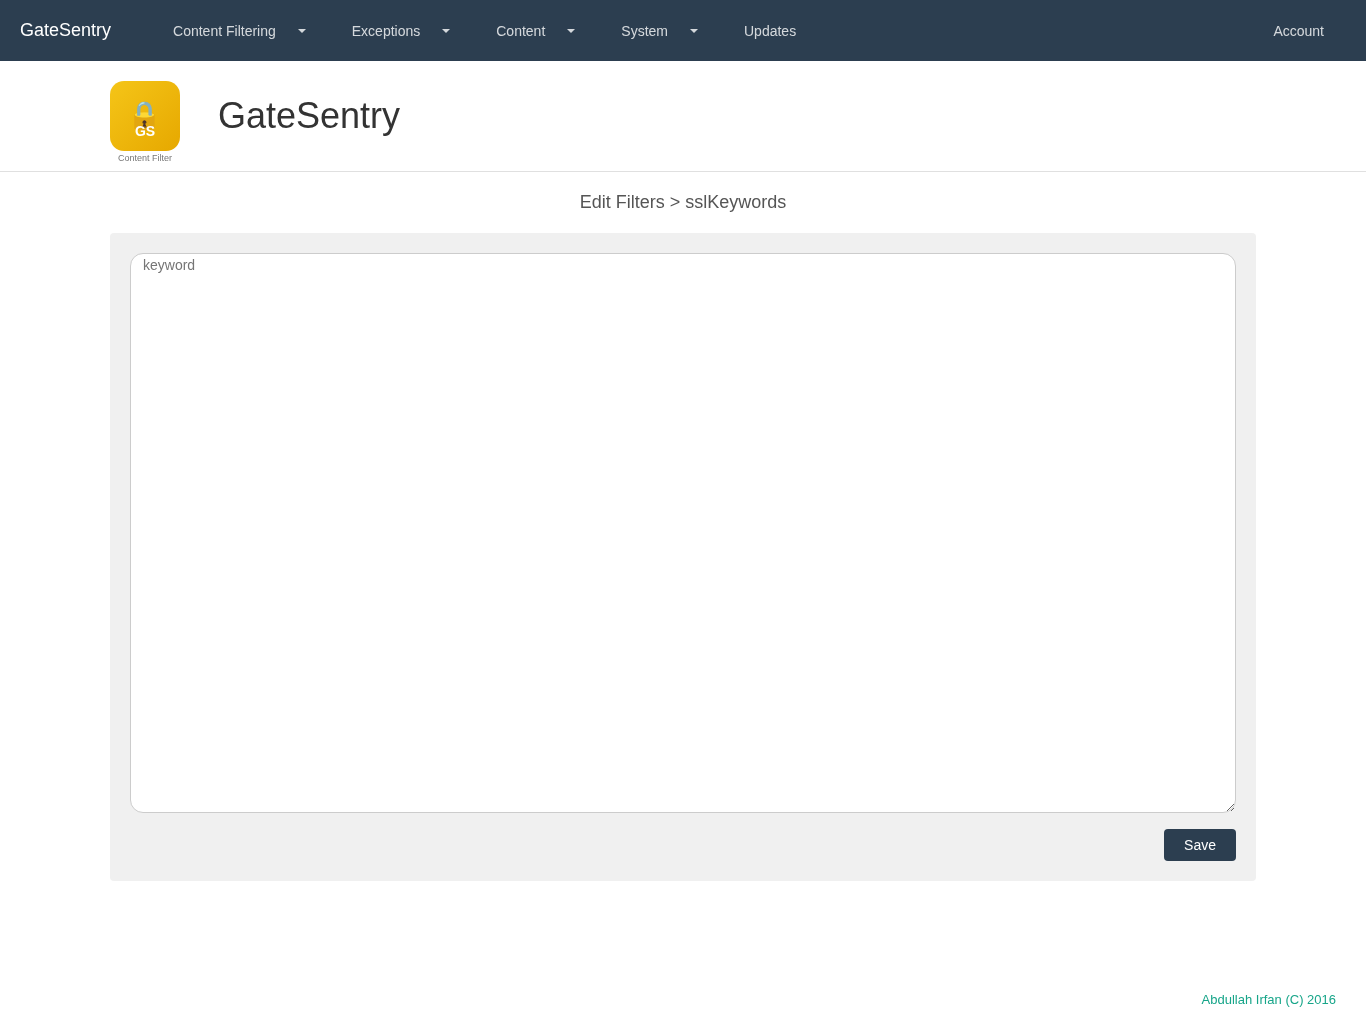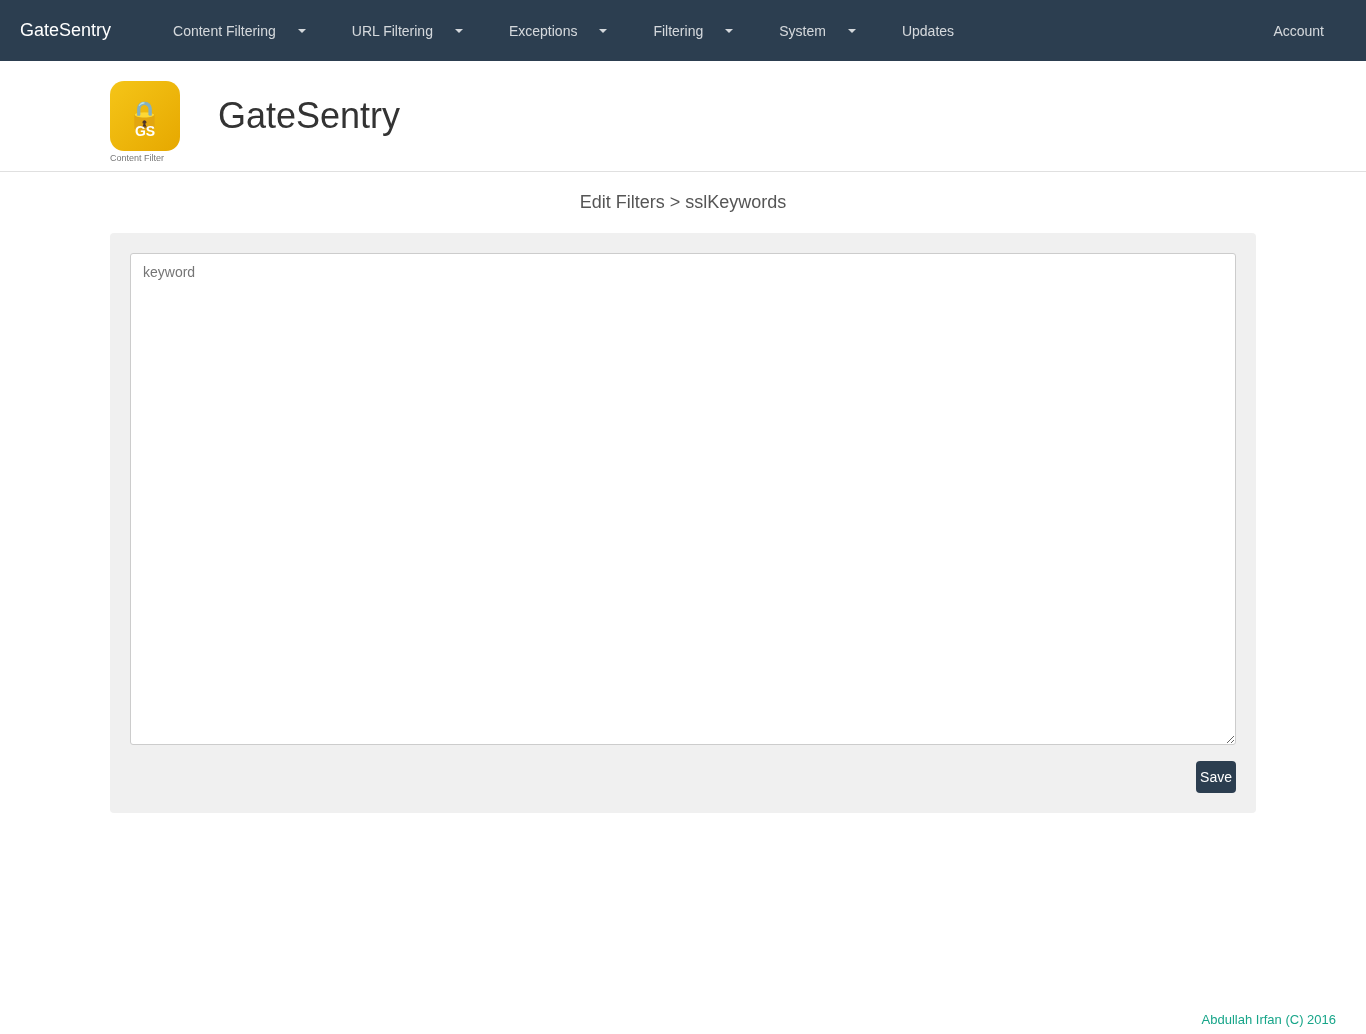--- a/index.html
+++ b/index.html
@@ -136,84 +136,78 @@
     }
 
     .form-panel {
       background-color: #f0f0f0;
       border-radius: 4px;
       padding: 20px;
     }
 
     .keyword-textarea {
       width: 100%;
-      height: 492px;
+      height: 560px;
       border: 1px solid #ccc;
-      border-radius: 3px;
-      padding: 10px 12px;
+      border-radius: 13px;
+      padding: 3px 12px;
       font-size: 14px;
       color: #555;
       resize: vertical;
       font-family: 'Helvetica Neue', Arial, sans-serif;
       background-color: #fff;
       outline: none;
     }
 
     .form-actions {
       display: flex;
       justify-content: flex-end;
       margin-top: 12px;
     }
 
     .save-button {
       background-color: #2c3e50;
       color: #fff;
       border: none;
-      padding: 8px 4px;
+      padding: 8px 20px;
       font-size: 14px;
       border-radius: 4px;
       cursor: pointer;
     }
 
     
     .footer {
       position: fixed;
-      bottom: 7px;
+      bottom: 27px;
       right: 30px;
       color: #17a589;
       font-size: 13px;
     }
   </style>
 </head>
 <body>
 
 <nav class="navbar">
   <a class="navbar-brand">GateSentry</a>
   <ul class="navbar-nav">
     <li class="nav-item">
       <span class="nav-link">
         <span>Content Filtering</span>
         <span class="caret"></span>
       </span>
     </li>
     <li class="nav-item">
       <span class="nav-link">
-        <span>URL Filtering</span>
-        <span class="caret"></span>
-      </span>
-    </li>
-    <li class="nav-item">
-      <span class="nav-link">
         <span>Exceptions</span>
         <span class="caret"></span>
       </span>
     </li>
     <li class="nav-item">
       <span class="nav-link">
-        <span>Filtering</span>
+        <span>Content</span>
         <span class="caret"></span>
       </span>
     </li>
     <li class="nav-item">
       <span class="nav-link">
         <span>System</span>
         <span class="caret"></span>
       </span>
     </li>
     <li class="nav-item">
@@ -230,21 +224,21 @@
   </div>
 </nav>
 
 <div class="header-section">
   <div class="logo-container">
     <div class="logo-box">
       <span class="logo-lock">🔒</span>
       <span class="logo-gs">GS</span>
 
     </div>
-    <div style="text-align:left;font-size:9px;color:#777;margin-top:2px;">Content Filter</div>
+    <div style="text-align:center;font-size:9px;color:#777;margin-top:2px;">Content Filter</div>
   </div>
   <h1 class="app-title">GateSentry</h1>
 </div>
 
 <div class="breadcrumb-section">
   <span class="breadcrumb-text">Edit Filters &gt; sslKeywords</span>
 </div>
 
 <div class="main-content">
   <div class="form-panel">

